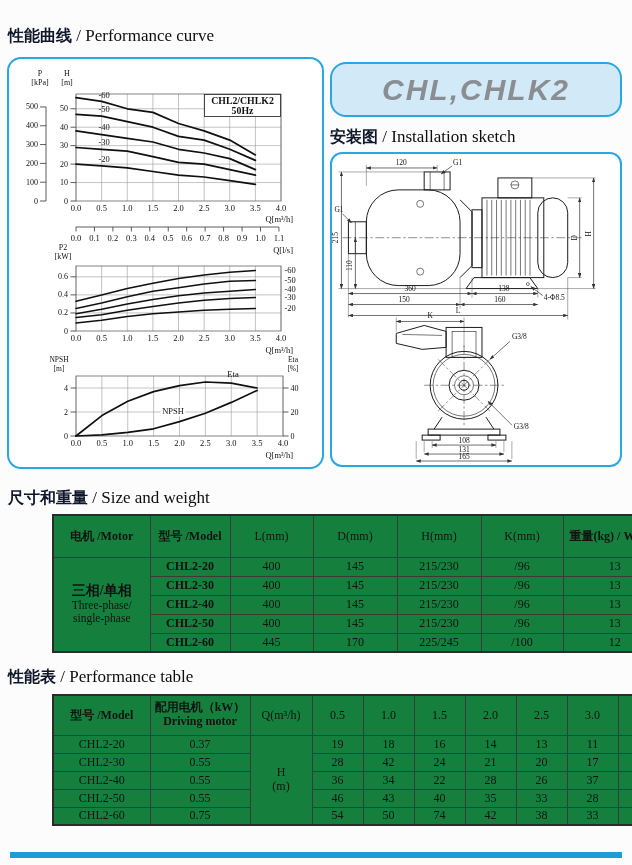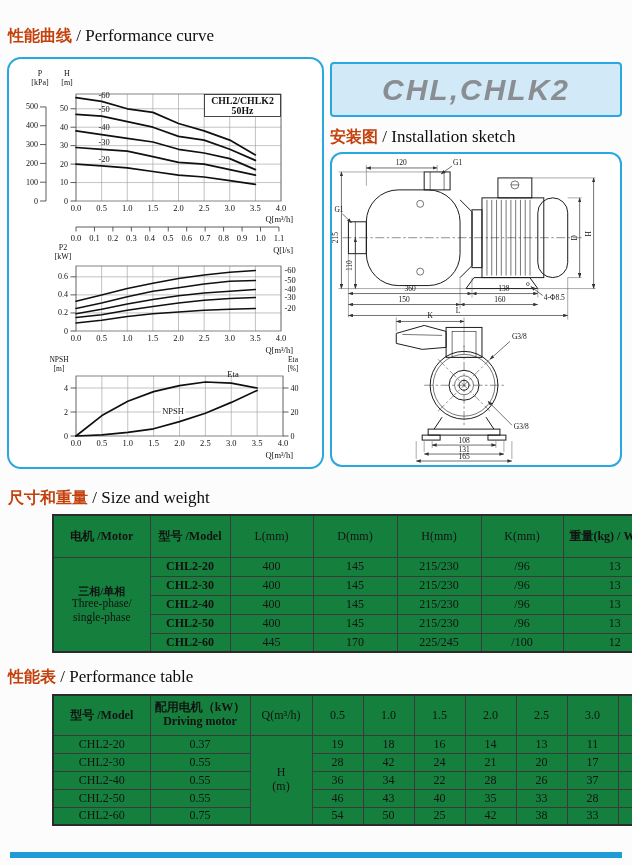--- a/index.html
+++ b/index.html
@@ -1,43 +1,43 @@
 <!DOCTYPE html>
 <html><head>
 <meta charset="utf-8">
 <style>
   html,body{margin:0;padding:0;}
   body{width:632px;height:865px;position:relative;background:#fcfcfc;font-family:"Liberation Serif",serif;color:#111;overflow:hidden;}
   .heading{position:absolute;white-space:nowrap;}
-  .h-zh{font-family:"Liberation Sans",sans-serif;font-weight:bold;font-size:16px;color:#c2410c;}
+  .h-zh{font-family:"Liberation Sans",sans-serif;font-weight:bold;font-size:16px;color:#0f172a;}
   .h-en{font-family:"Liberation Serif",serif;font-size:17px;color:#0d0d0d;text-align:center;}
   .panel{position:absolute;border:2.5px solid #29a7e0;border-radius:14px;background:#ffffff;}
   #curves-panel{left:7px;top:57px;width:313px;height:408px;}
   #sketch-panel{left:330px;top:152px;width:288px;height:311px;border-radius:12px;}
-  #title-box{position:absolute;left:330px;top:62px;width:288px;height:51px;background:#d2eaf8;border:2.5px solid #29a7e0;border-radius:4px;display:flex;align-items:center;justify-content:center;}
+  #title-box{position:absolute;left:330px;top:62px;width:288px;height:51px;background:#d2eaf8;border:2.5px solid #29a7e0;border-radius:16px;display:flex;align-items:center;justify-content:center;}
   #title-box span{font-family:"Liberation Sans",sans-serif;font-style:italic;font-weight:bold;font-size:30px;color:#8a8e92;letter-spacing:2px;}
   svg text{font-family:"Liberation Serif",serif;fill:#111;}
   text.dim{font-size:7.5px;}
   .dr{fill:none;stroke:#1c1c1c;stroke-width:1;}
   .dr2{fill:none;stroke:#1c1c1c;stroke-width:.6;}
   .cl{stroke:#333;stroke-width:.55;stroke-dasharray:9 2.5 2.5 2.5;fill:none;}
   .ext{stroke:#555;stroke-width:.5;}
   .dim-line{stroke:#333;stroke-width:.7;marker-start:url(#ar);marker-end:url(#ar);}
   .lead{stroke:#333;stroke-width:.7;marker-end:url(#ar);}
   table{position:absolute;table-layout:fixed;border-collapse:collapse;background:#15803d;border:2px solid #2b2b2b;margin-left:44px;}
   td,th{border:1px solid #3a3a3a;text-align:center;vertical-align:middle;padding:0;font-size:12px;font-weight:normal;}
   .zhb{font-weight:bold;}
   #size-table{left:8px;top:514px;width:614px;}
   #perf-table{left:8px;top:694px;width:614px;}
   #size-table thead tr{height:42px;}
   #size-table tbody tr{height:19px;}
   #perf-table thead tr{height:40px;}
   #perf-table tbody tr{height:18px;}
   .motor-cell div{line-height:1.15;font-size:11.5px;}
-  .motor-cell .l1{font-weight:bold;font-size:11px;}
+  .motor-cell .l1{font-weight:bold;font-size:14px;}
   #bottom-bar{position:absolute;left:10px;top:852px;width:612px;height:6px;background:#1d9cd8;}
   .hd2{display:block;line-height:1.15;}
 </style>
 </head>
 <body>
 
 <div class="heading" style="left:8px;top:26px;">
   <span class="h-zh">性能曲线</span><span class="h-en"> / Performance curve</span>
 </div>
 
@@ -519,21 +519,21 @@
         <td>35</td>
         <td>33</td>
         <td>28</td>
         <td>22</td>
       </tr>
       <tr>
         <td>CHL2-60</td>
         <td>0.75</td>
         <td>54</td>
         <td>50</td>
-        <td>25</td>
+        <td>74</td>
         <td>42</td>
         <td>38</td>
         <td>33</td>
         <td>25</td>
       </tr>
     </tbody>
 </table>
 
 <div id="bottom-bar"></div>
 

